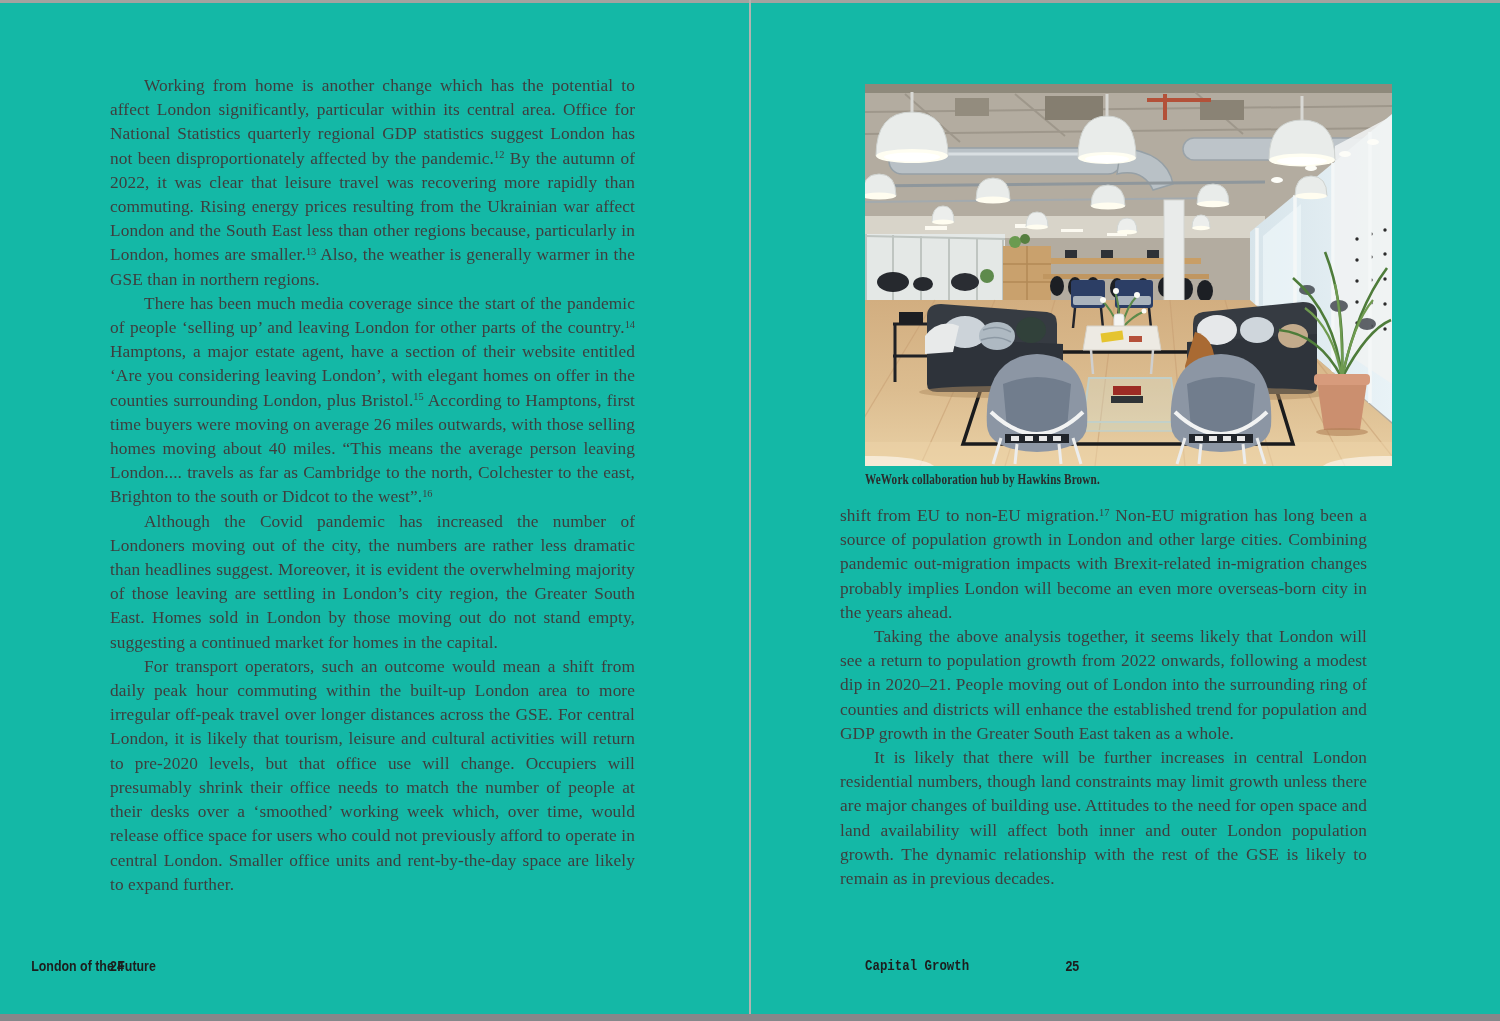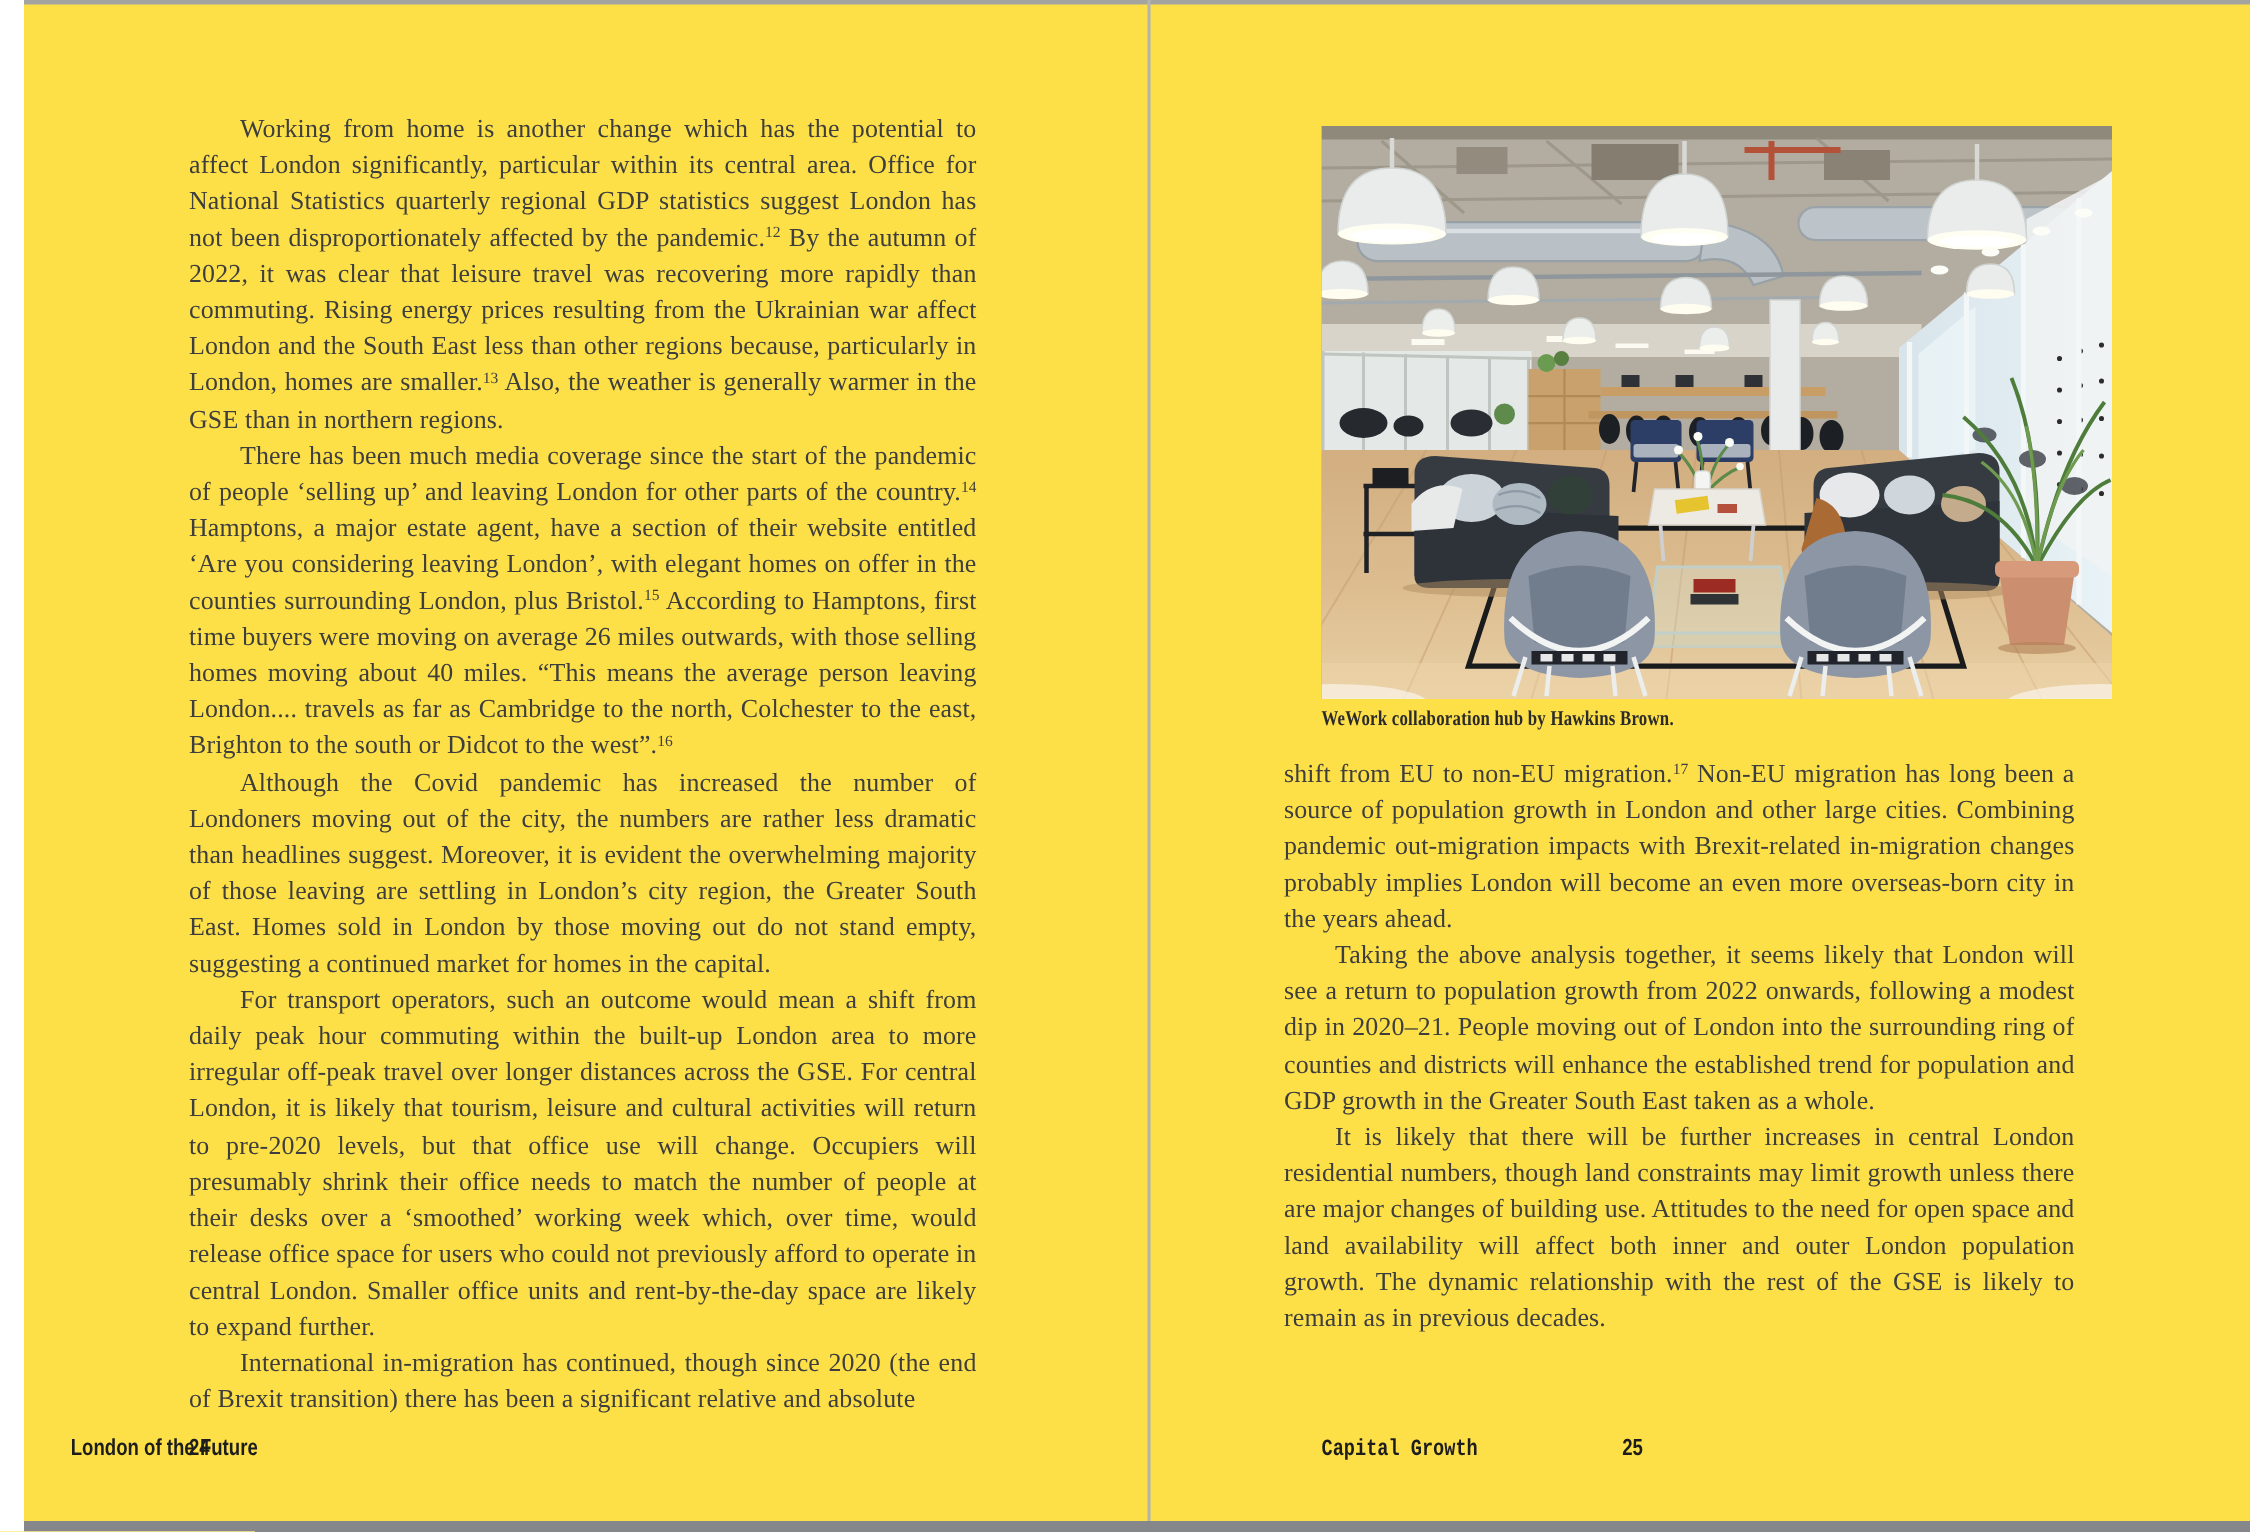--- a/index.html
+++ b/index.html
@@ -1,21 +1,21 @@
 <!DOCTYPE html>
 <html><head>
 <meta charset="utf-8">
 <style>
   html,body{margin:0;padding:0;}
   body{
     width:1500px;height:1021px;position:relative;
     background:#ffffff;overflow:hidden;
     font-family:"Liberation Serif", serif;
   }
-  .spread{position:absolute;inset:0;background:#fde047;margin-left:16px;}
+  .spread{position:absolute;inset:0;background:#14b8a6;}
   .scan-edge-top{position:absolute;top:0;left:0;right:0;height:3px;background:#a3a3a0;}
   .scan-edge-bottom{position:absolute;bottom:0;left:0;right:0;height:7px;background:#86878a;}
   .gutter{position:absolute;top:0;bottom:0;left:749px;width:2px;background:#b3b3b1;}
 
   .column-left{position:absolute;left:110px;top:74px;width:525px;height:884px;overflow:hidden;}
   .column-right{position:absolute;left:840px;top:504px;width:527px;height:452px;overflow:hidden;}
 
   p.body-par{
     margin:0;font-size:17.3px;line-height:24.2px;color:#3e3e3e;
     text-align:justify;letter-spacing:0.1px;
@@ -51,21 +51,20 @@
 
   <div class="scan-edge-top"></div>
   <div class="gutter"></div>
 
   <div>
     <div class="column-left">
       <p class="body-par indent">Working from home is another change which has the potential to affect London significantly, particular within its central area. Office for National Statistics quarterly regional GDP statistics suggest London has not been disproportionately affected by the pandemic.<sup>12</sup> By the autumn of 2022, it was clear that leisure travel was recovering more rapidly than commuting. Rising energy prices resulting from the Ukrainian war affect London and the South East less than other regions because, particularly in London, homes are smaller.<sup>13</sup> Also, the weather is generally warmer in the GSE than in northern regions.</p>
       <p class="body-par indent">There has been much media coverage since the start of the pandemic of people ‘selling up’ and leaving London for other parts of the country.<sup>14</sup> Hamptons, a major estate agent, have a section of their website entitled ‘Are you considering leaving London’, with elegant homes on offer in the counties surrounding London, plus Bristol.<sup>15</sup> According to Hamptons, first time buyers were moving on average 26 miles outwards, with those selling homes moving about 40 miles. “This means the average person leaving London.... travels as far as Cambridge to the north, Colchester to the east, Brighton to the south or Didcot to the west”.<sup>16</sup></p>
       <p class="body-par indent">Although the Covid pandemic has increased the number of Londoners moving out of the city, the numbers are rather less dramatic than headlines suggest. Moreover, it is evident the overwhelming majority of those leaving are settling in London’s city region, the Greater South East. Homes sold in London by those moving out do not stand empty, suggesting a continued market for homes in the capital.</p>
       <p class="body-par indent">For transport operators, such an outcome would mean a shift from daily peak hour commuting within the built-up London area to more irregular off-peak travel over longer distances across the GSE. For central London, it is likely that tourism, leisure and cultural activities will return to pre-2020 levels, but that office use will change. Occupiers will presumably shrink their office needs to match the number of people at their desks over a ‘smoothed’ working week which, over time, would release office space for users who could not previously afford to operate in central London. Smaller office units and rent-by-the-day space are likely to expand further.</p>
-      <p class="body-par indent">International in-migration has continued, though since 2020 (the end of Brexit transition) there has been a significant relative and absolute</p>
     </div>
     <div class="footer-item f-page-left"><span class="cond-l">24</span></div>
     <div class="footer-item f-title-left"><span class="cond-r">London of the Future</span></div>
   </div>
 
   <div>
 
     <div class="photo-frame">
       <svg viewBox="0 0 527 382" preserveAspectRatio="none">
         <defs>

